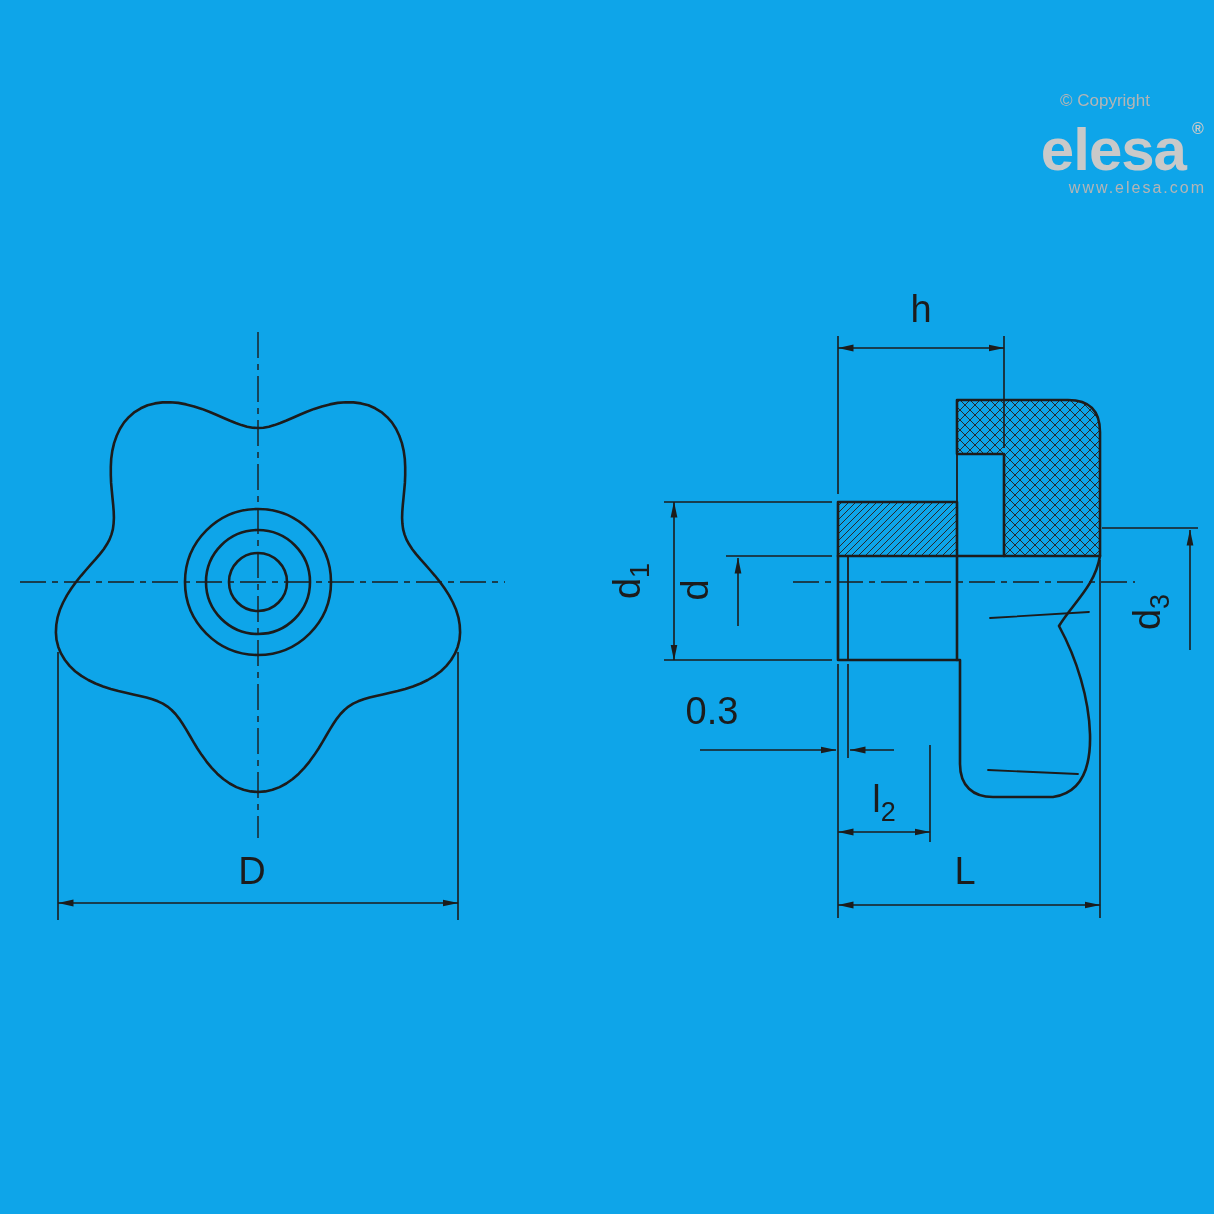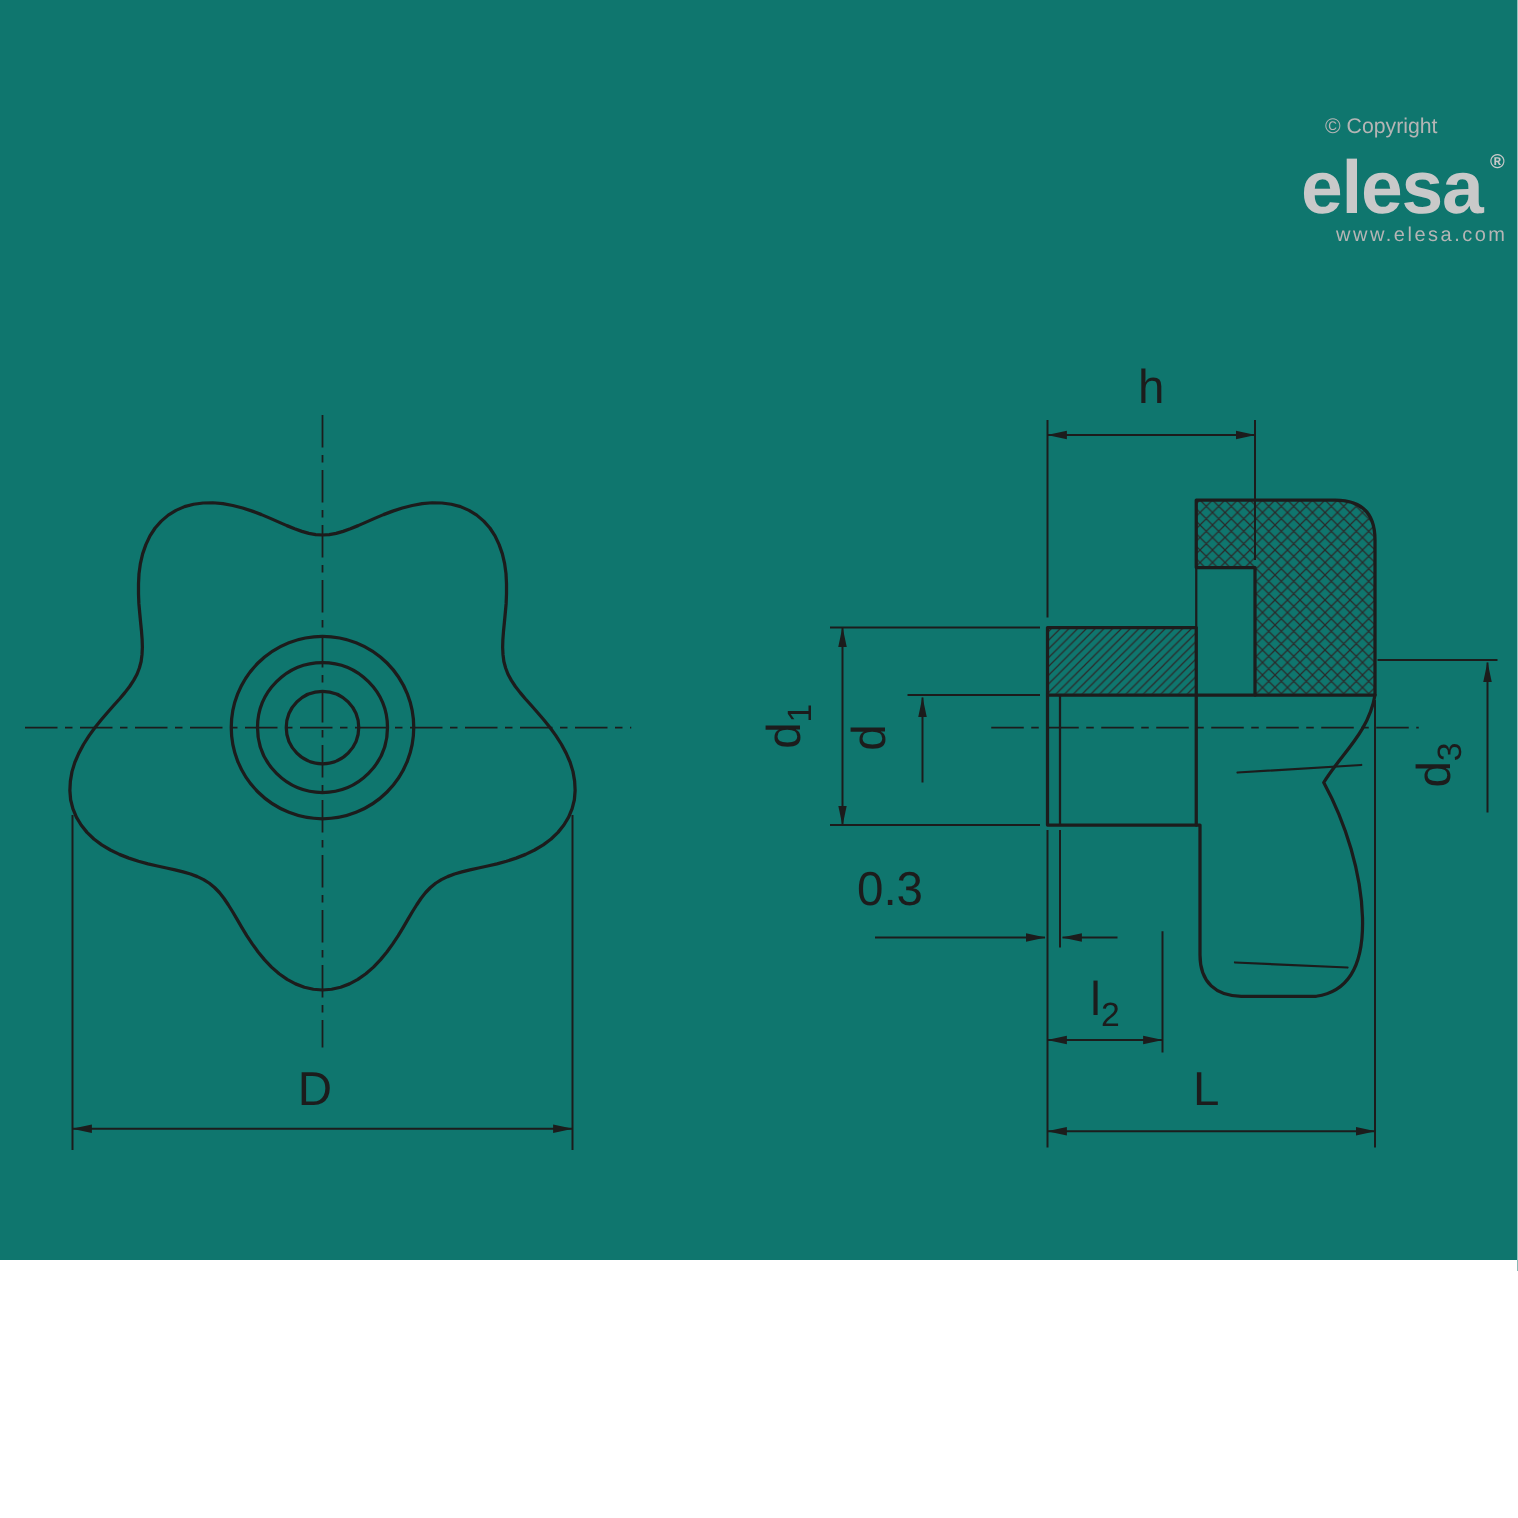--- a/index.html
+++ b/index.html
@@ -1,16 +1,16 @@
 <!DOCTYPE html>
 <html><head>
 <meta charset="utf-8">
 <style>
   html,body{margin:0;padding:0;background:#ffffff;}
-  .canvas{position:relative;width:1214px;height:1008px;background:#0f766e;overflow:hidden;}
+  .canvas{position:relative;width:1214px;height:1214px;background:#0ea5e9;overflow:hidden;}
   svg{display:block;}
   .ol{fill:none;stroke:#1c1c1c;stroke-width:2.6;stroke-linejoin:round;stroke-linecap:round;}
   .thin{fill:none;stroke:#1c1c1c;stroke-width:1.8;stroke-linecap:round;}
   .dl{fill:none;stroke:#1c1c1c;stroke-width:1.6;}
   .cl{fill:none;stroke:#1c1c1c;stroke-width:1.4;stroke-dasharray:26 6 6 6;}
   .dim{font:38px "Liberation Sans", sans-serif;fill:#1c1c1c;}
   .sub{font-size:27px;}
   .logo-big{font:bold 60px "Liberation Sans", sans-serif;letter-spacing:-1px;}
   .logo-small{font:17px "Liberation Sans", sans-serif;}
   .logo-web{font:16px "Liberation Sans", sans-serif;letter-spacing:2px;}

